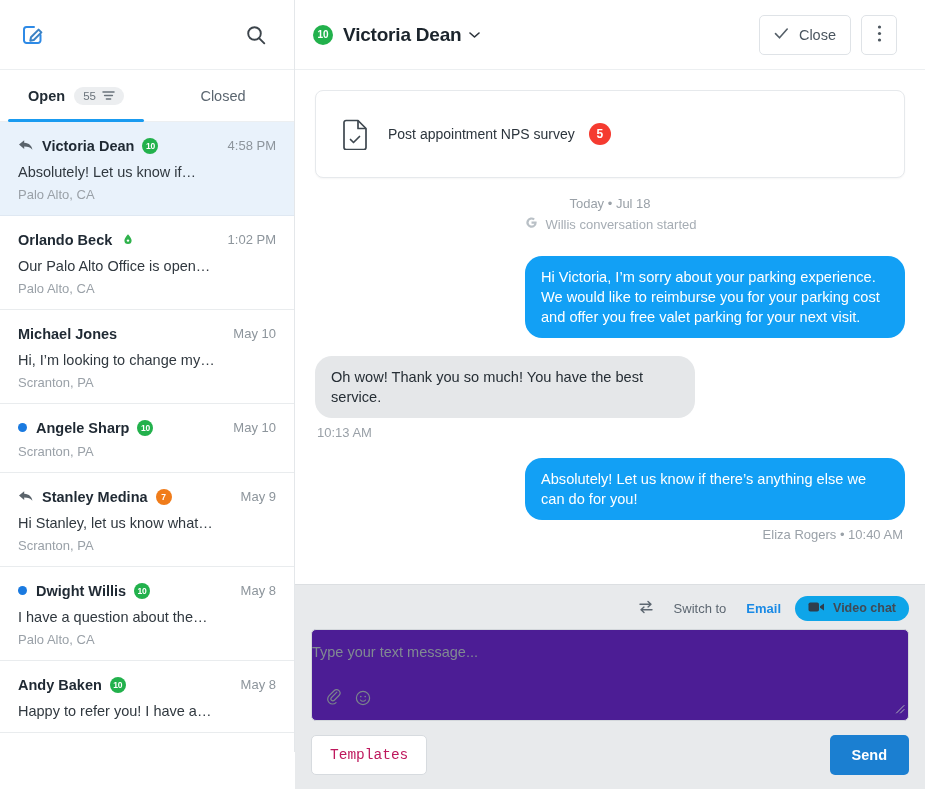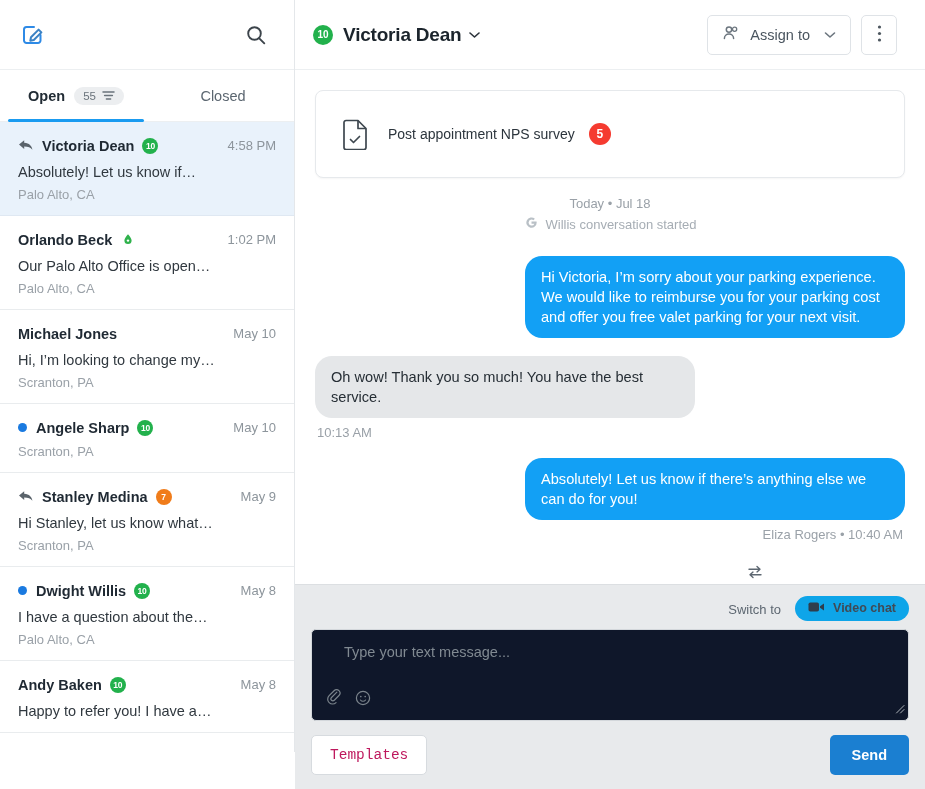--- a/index.html
+++ b/index.html
@@ -164,33 +164,33 @@
     background: #e8eaec; flex: none;
     padding: 8px 16px 14px 16px;
     border-top: 1px solid #dcdfe2;
   }
   .composer-top {
     display: flex; align-items: center; justify-content: flex-end;
     gap: 14px; height: 30px;
   }
   .switch-email {
     display: inline-flex; align-items: center; gap: 20px;
-    font-size: 13px; color: #5d6771; cursor: pointer; flex-direction: column;
+    font-size: 13px; color: #5d6771; cursor: pointer;
   }
   .switch-email .link { color: #1a8ae5; font-weight: 700; }
   .video-pill {
     display: inline-flex; align-items: center; gap: 8px;
     background: #0ea5e9; border-radius: 14px;
     padding: 5px 13px; font-size: 12.5px; color: #404a55;
     font-weight: 700; cursor: pointer;
   }
   .textarea-wrap {
-    background: #0f172a; border: 1px solid #d3d7db; border-radius: 5px;
+    background: #4c1d95; border: 1px solid #d3d7db; border-radius: 5px;
     height: 92px; margin-top: 6px; position: relative;
-    padding: 14px 16px 0 32px;
+    padding: 14px 16px 0 0;
   }
   .ta-placeholder { font-size: 14.5px; color: #818a92; }
   .ta-tools { position: absolute; left: 14px; bottom: 10px; display: flex; gap: 13px; align-items: center; }
   .ta-grip { position: absolute; right: 3px; bottom: 2px; }
   .composer-bottom {
     display: flex; align-items: center; margin-top: 14px;
   }
   .templates-btn {
     background: #ffffff; border: 1px solid #d7dbdf; border-radius: 5px;
     height: 40px; padding: 0 18px; font-size: 14.5px; color: #be185d;
@@ -338,36 +338,29 @@
     <div class="conv-header">
       <div class="header-badge">10</div>
       <div class="header-title">Victoria Dean</div>
       <div class="header-caret">
         <svg width="11" height="8" viewBox="0 0 11 8">
             <path d="M1 2l4.5 4L10 2" stroke="#2b333a" stroke-width="1.6" fill="none" stroke-linecap="round" stroke-linejoin="round"></path>
           </svg>
       </div>
 
       <div class="header-actions">
+
         <button class="btn">
           <span>
-            <svg width="18" height="18" viewBox="0 0 18 18" fill="none">
-              <circle cx="7" cy="5.6" r="2.7" stroke="#6b757e" stroke-width="1.5"></circle>
-              <path d="M2.4 14.4c0-2.6 2.1-4.3 4.6-4.3s4.6 1.7 4.6 4.3" stroke="#6b757e" stroke-width="1.5" stroke-linecap="round"></path>
-              <circle cx="12.6" cy="5.2" r="2.1" stroke="#6b757e" stroke-width="1.3"></circle>
-            </svg>
-          </span>
-          <span>Assign to</span>
-          <span class="chev">
-            <svg width="12" height="8" viewBox="0 0 12 8">
-                <path d="M1.5 2L6 6l4.5-4" stroke="#6b757e" stroke-width="1.6" fill="none" stroke-linecap="round" stroke-linejoin="round"></path>
+            <svg width="15" height="13" viewBox="0 0 15 13" fill="none">
+                <path d="M1.5 6.6l4 4.2L13.2 2" stroke="#555f68" stroke-width="1.6" stroke-linecap="round" stroke-linejoin="round"></path>
               </svg>
           </span>
+          <span>Close</span>
         </button>
-
 
         <button class="btn kebab">
           <span>
             <svg width="5" height="19" viewBox="0 0 5 19">
               <circle cx="2.5" cy="3" r="1.6" fill="#4d575f"></circle>
               <circle cx="2.5" cy="9.5" r="1.6" fill="#4d575f"></circle>
               <circle cx="2.5" cy="16" r="1.6" fill="#4d575f"></circle>
             </svg>
           </span>
         </button>

